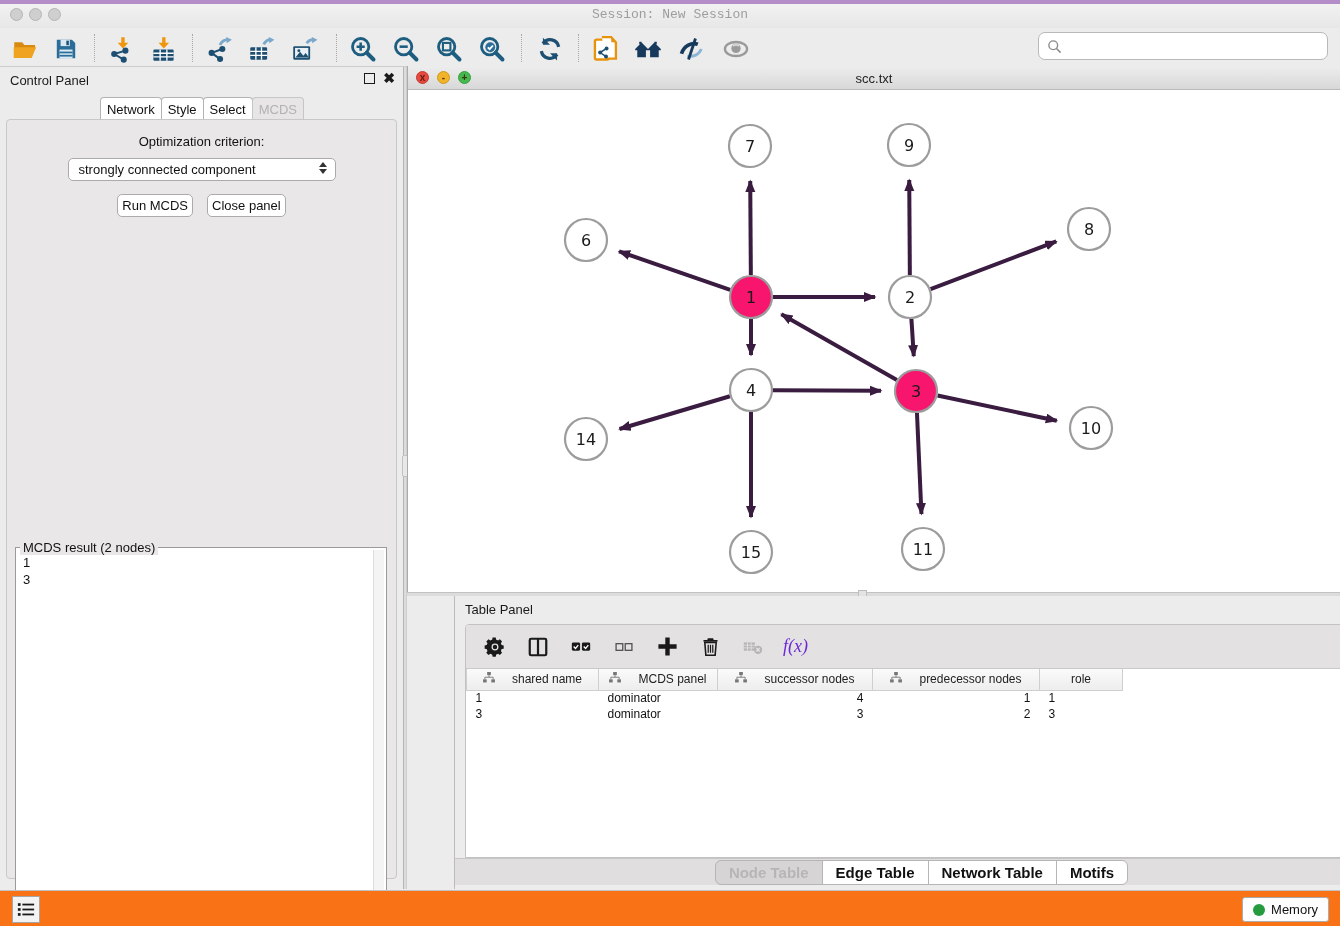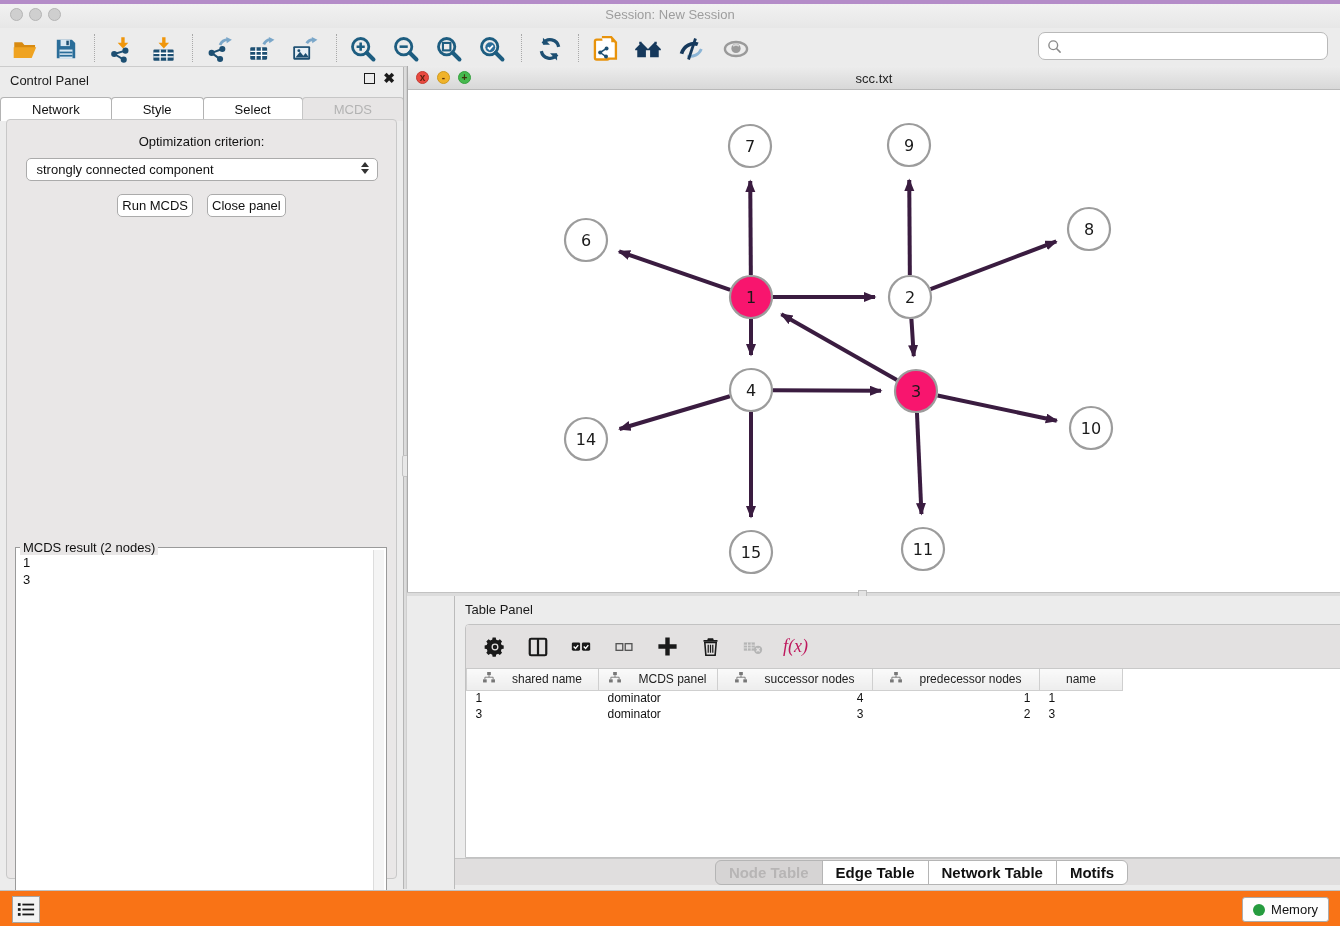--- a/index.html
+++ b/index.html
@@ -2,21 +2,21 @@
 <html><head>
 <meta charset="utf-8">
 <style>
   * { box-sizing: border-box; margin: 0; padding: 0; }
   html,body { width:1340px; height:926px; overflow:hidden; }
   body { font-family:"Liberation Sans", sans-serif; background:#ececec; position:relative; }
   .app { position:absolute; inset:0; }
 
   
   .titlebar { position:absolute; left:0; top:0; width:1340px; height:36px;
-    background:linear-gradient(#f3f3f3,#e4e4e4); border-bottom:1px solid #c9c9c9; }
+    background:linear-gradient(#f3f3f3,#e4e4e4); border-bottom:1px solid #c9c9c9;font-family:Liberation Mono, monospace; }
   .titlebar .purple-strip { position:absolute; left:0; top:0; width:100%; height:4px; background:#b48cc8; }
   .traffic { position:absolute; top:8px; width:13px; height:13px; border-radius:50%;
     background:#cfcfcf; border:1px solid #b5b5b5; }
   .win-title { position:absolute; left:0; right:0; top:7px; text-align:center; font-size:13px; color:#9d9d9d; }
 
   
   .toolbar { position:absolute; left:0; top:28px; width:1340px; height:39px;
     background:#ececec; border-bottom:1px solid #cccccc; }
   .tb-icon { position:absolute; top:6px; width:30px; height:30px; display:flex; align-items:center; justify-content:center; }
   .tb-sep { position:absolute; top:6px; height:28px; border-left:1px dotted #a9a9a9; }
@@ -26,27 +26,27 @@
 
   
   .control-panel { position:absolute; left:0; top:67px; width:403px; height:822px; background:#ececec; }
   .panel-header { height:26px; position:relative; }
   .panel-header .ph-title { position:absolute; left:10px; top:6px; font-size:13px; color:#1a1a1a; }
   .ph-btns { position:absolute; right:8px; top:6px; display:flex; gap:8px; align-items:center; }
   .float-box { width:11px; height:11px; border:1.6px solid #1a1a1a; }
   .close-x { font-size:14px; font-weight:bold; color:#1a1a1a; line-height:11px; }
 
   .cp-tabs { position:absolute; left:0; top:30px; width:403px; display:flex; justify-content:center; }
-  .cp-tab { font-size:13px; padding:4px 31px; border:1px solid #b3b3b3; border-bottom:none;
+  .cp-tab { font-size:13px; padding:4px 6px; border:1px solid #b3b3b3; border-bottom:none;
     background:#fff; color:#111; border-radius:4px 4px 0 0; margin-right:-1px; }
   .cp-tab.selected { background:#e7e5e5; color:#b3b3b3; border-color:#c6c6c6; }
   .cp-content { position:absolute; left:6px; top:52px; width:391px; height:760px;
     background:#e9e7e7; border:1px solid #c8c8c8; border-radius:4px; }
   .opt-label { margin-top:14px; text-align:center; font-size:13px; color:#111; }
-  .criterion { position:relative; margin:9px auto 0; width:352px; height:23px; background:#fff;
+  .criterion { position:relative; margin:9px auto 0; width:268px; height:23px; background:#fff;
     border:1px solid #ababab; border-radius:5px; font-size:13px; color:#111;
     display:flex; align-items:center; padding-left:10px; }
   .stepper { position:absolute; right:8px; top:3px; display:flex; flex-direction:column; gap:2px; }
   .stepper i { width:0; height:0; border-left:4px solid transparent; border-right:4px solid transparent; }
   .step-up { border-bottom:5px solid #333; }
   .step-dn { border-top:5px solid #333; }
   .cp-buttons { margin-top:13px; display:flex; justify-content:center; gap:14px; }
   .btn { background:#fff; border:1px solid #ababab; border-radius:5px; font-size:13px; color:#111;
     padding:3px 4px; height:23px; }
 
@@ -82,21 +82,21 @@
   .net-title { position:absolute; left:0; right:0; top:5px; text-align:center; font-size:13px; color:#222; }
   .net-canvas { position:relative; width:100%; height:502px; background:#ffffff; }
 
   
   .table-panel { position:absolute; left:407px; top:596px; width:933px; height:293px; background:#ececec; border-left:1px solid #bbb;margin-left:47px; }
   .tp-inner { position:absolute; left:10px; top:28px; width:911px; height:234px; background:#fff;
     border:1px solid #c2c2c2; border-radius:4px 4px 0 0; overflow:hidden; }
   .tp-toolbar { height:44px; background:#e3e1e1; border-bottom:1px solid #c9c9c9;
     display:flex; align-items:center; gap:17px; padding-left:16px; }
   .tp-tool { width:26px; height:26px; display:flex; align-items:center; justify-content:center; }
-  .fx-label { font-family:"Liberation Serif", serif; font-style:italic; font-size:18px; color:#be185d; }
+  .fx-label { font-family:"Liberation Serif", serif; font-style:italic; font-size:18px; color:#6d28d9; }
   table.node-table { border-collapse:collapse; table-layout:fixed; font-size:12px; }
   table.node-table th { height:21px; background:linear-gradient(#fafafa,#ededed);
     border:1px solid #cfcfcf; border-top:none; font-weight:normal; color:#222;
     white-space:nowrap; overflow:hidden; }
   table.node-table th .th-wrap { display:flex; align-items:center; justify-content:center; gap:17px; }
   table.node-table td { height:16px; padding:0 9px; color:#111; white-space:nowrap; }
   td.al-right { text-align:right; padding-right:14px; }
   .tab-strip { position:absolute; left:0; right:0; top:262px; height:27px; background:#e0dede;
     border-top:1px solid #c6c6c6; display:flex; justify-content:center; align-items:center; }
   .bottom-tab { font-size:15px; font-weight:bold; padding:3px 13px; background:#fff; color:#111;
@@ -512,21 +512,21 @@
                         <rect x="0" y="8" width="4" height="3.4"></rect>
                         <rect x="9" y="8" width="4" height="3.4"></rect>
                       </g>
                       <path d="M6.5 3.4v2.3M2 8V5.7h9V8" stroke="#777" fill="none"></path>
                     </svg></span>
                   <span>predecessor nodes</span>
                 </span>
               </th>
               <th style="width: 83px;">
                 <span class="th-wrap">
-                  <span>name</span>
+                  <span>role</span>
                 </span>
               </th>
             </tr>
           </thead>
         <tbody id="nt-body">
             <tr>
               <td>1</td>
               <td>dominator</td>
               <td class="al-right">4</td>
               <td class="al-right">1</td>

